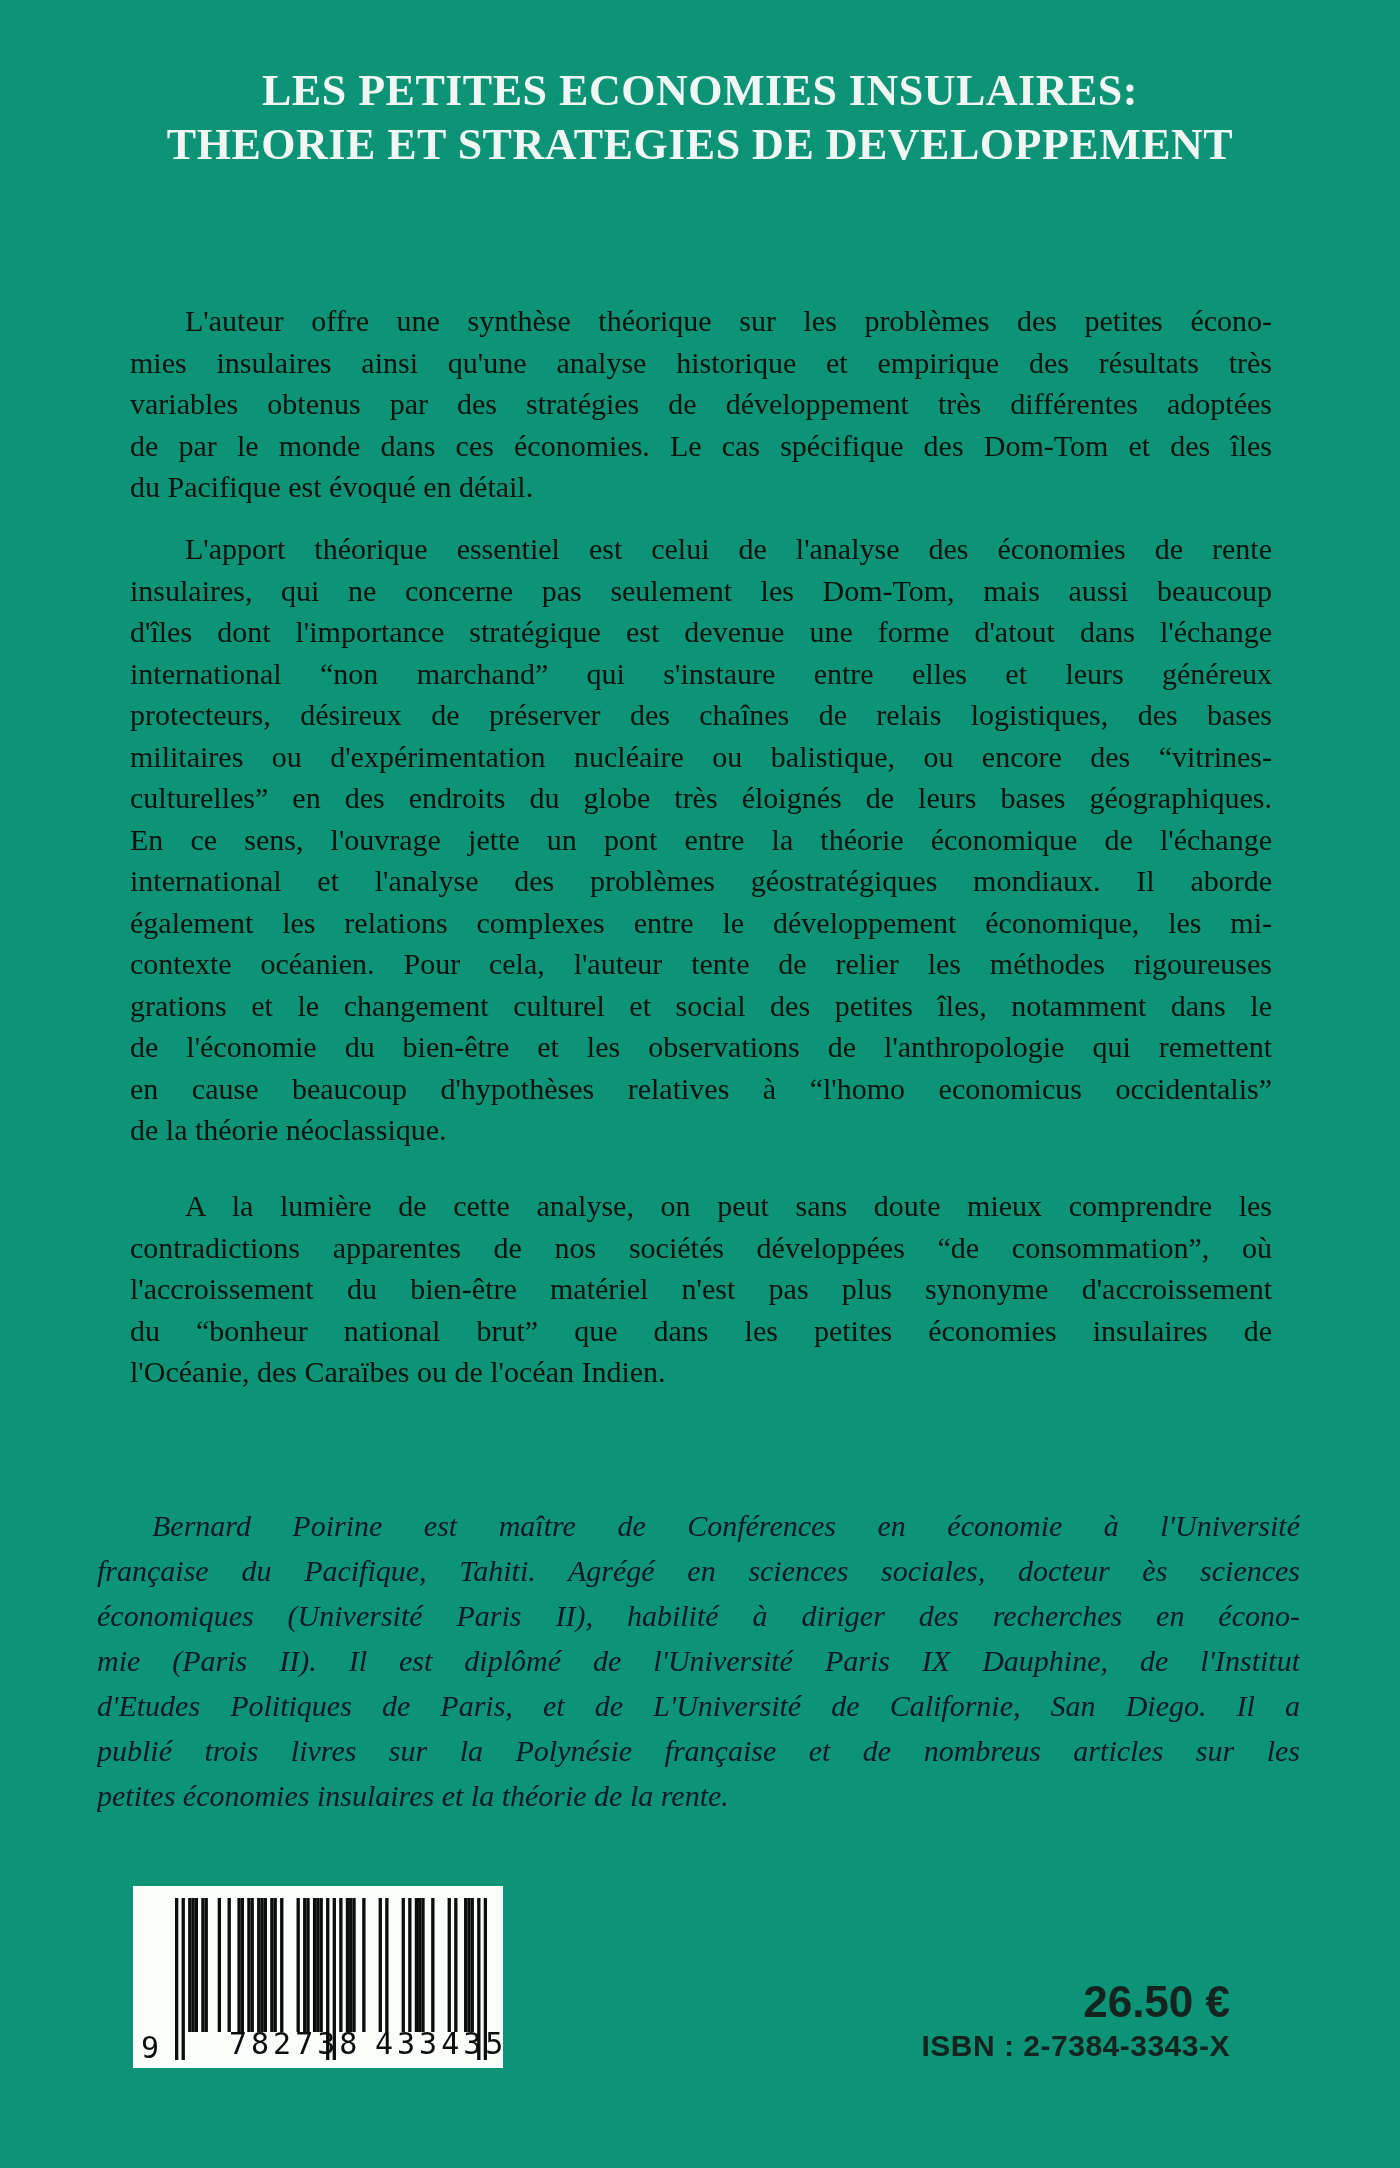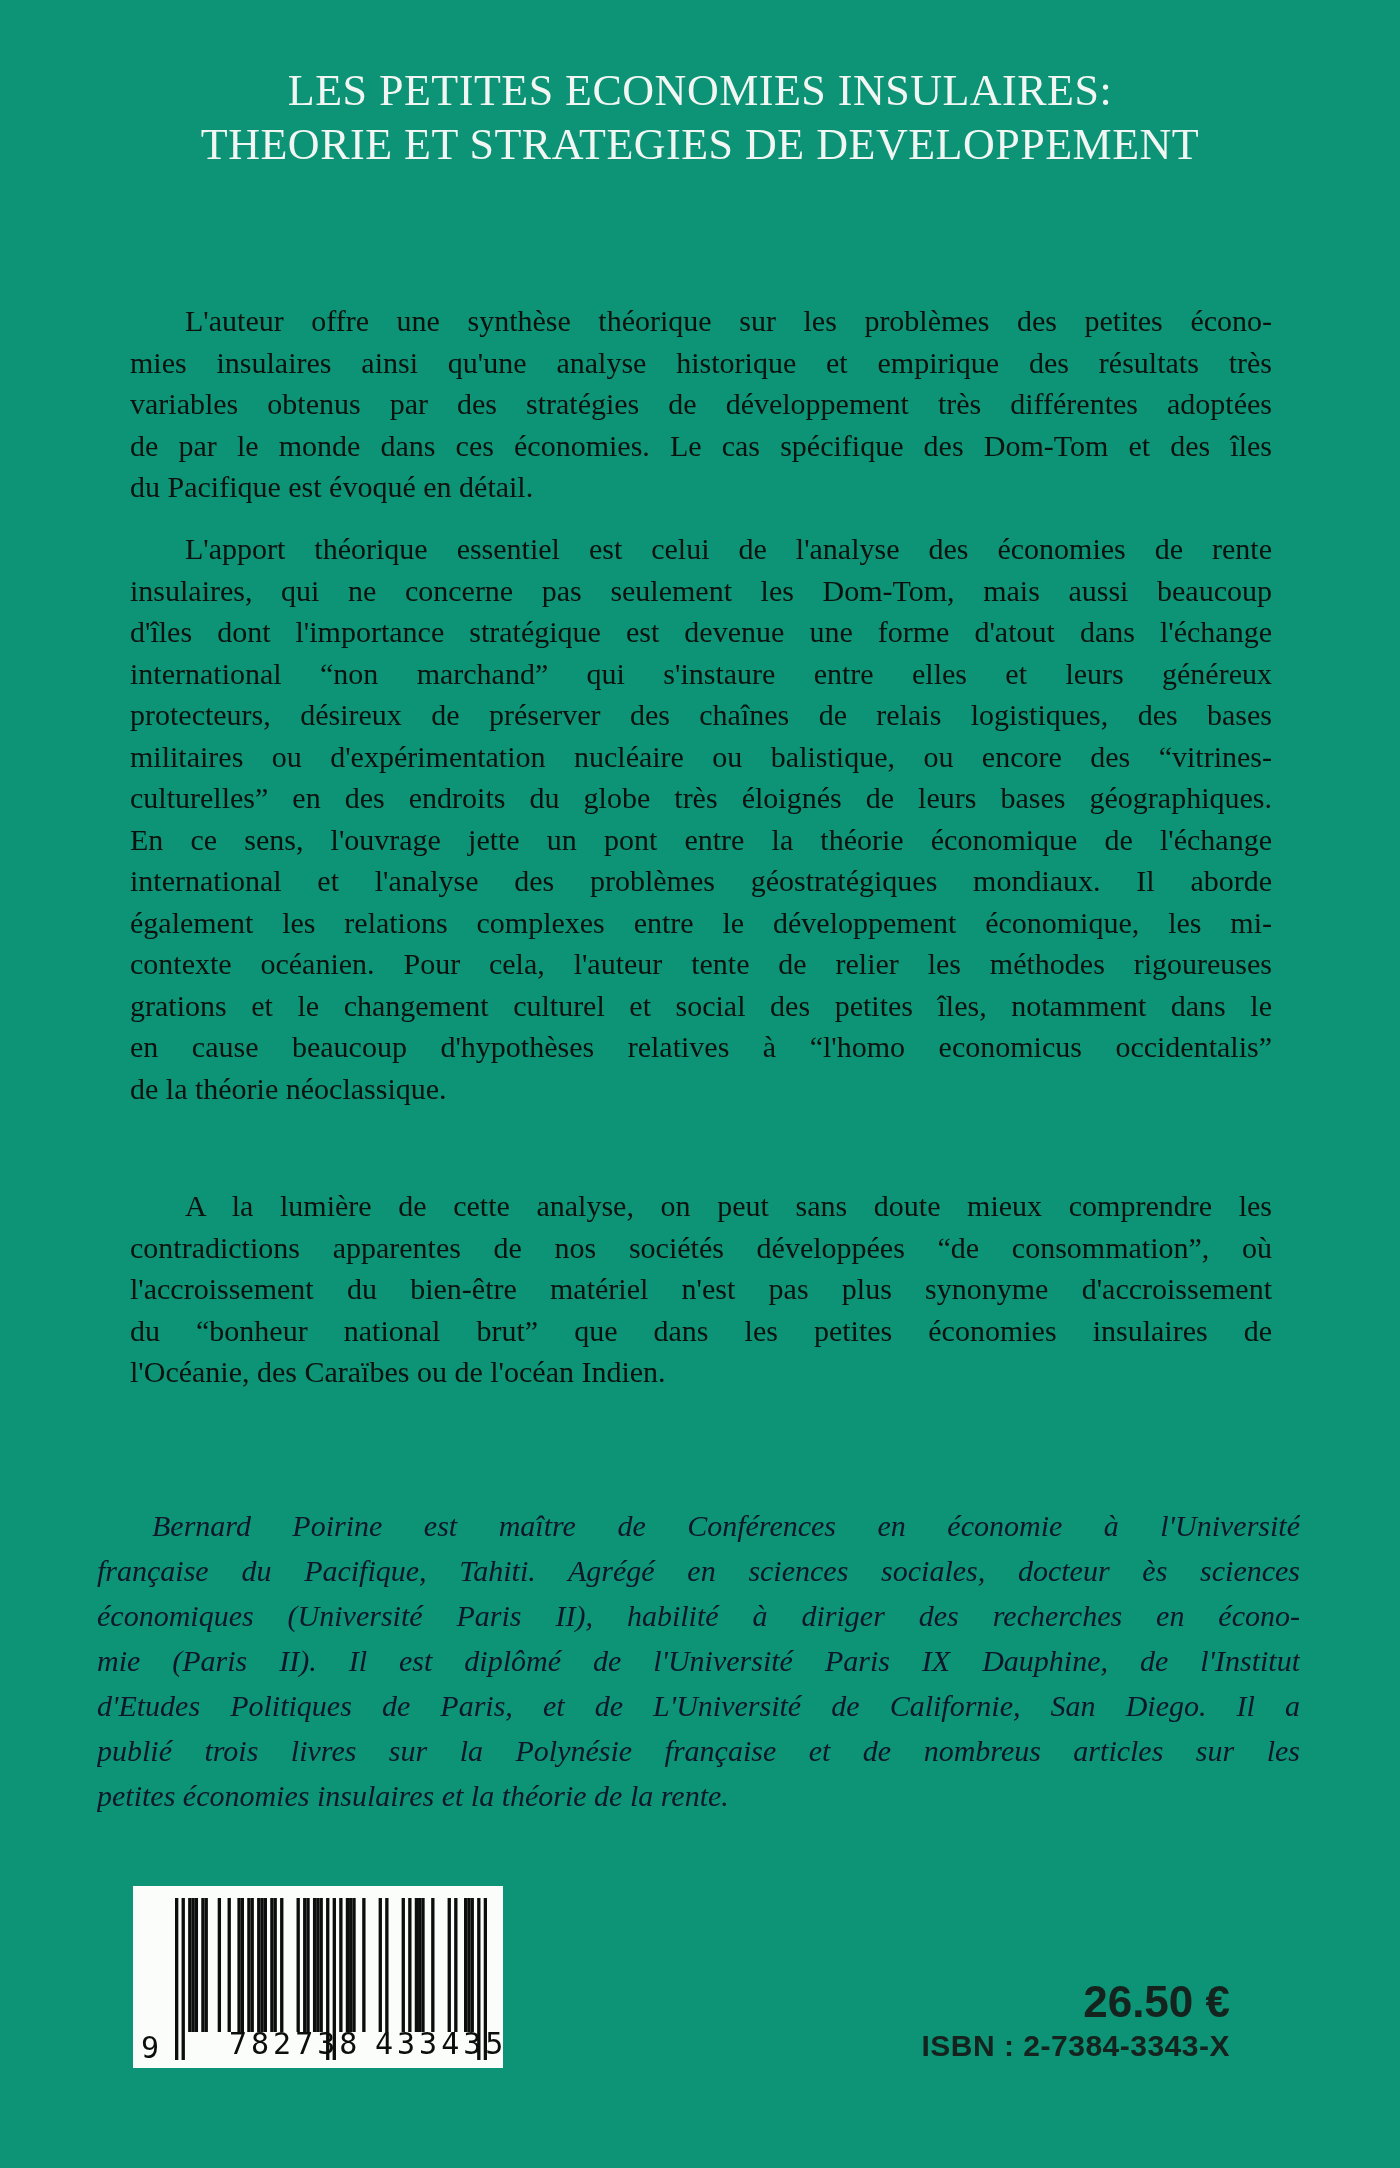--- a/index.html
+++ b/index.html
@@ -10,21 +10,21 @@
     overflow:hidden;
   }
   .cover{
     position:absolute;inset:0;
     background:#0d9376;
   }
   .title{
     position:absolute;top:64px;left:0;right:0;
     text-align:center;
     color:#f1f6f2;
-    font-weight:400;
+    font-weight:700;
     font-size:44px;line-height:54px;
     letter-spacing:0.5px;
     font-family:"Liberation Serif", serif;
   }
   .body-block{
     position:absolute;left:130px;right:128px;
     color:#0c120e;
     font-size:30px;line-height:41.5px;
   }
   .p1{top:300px;}
@@ -101,20 +101,21 @@
       <div class="tline">d'îles dont l'importance stratégique est devenue une forme d'atout dans l'échange</div>
       <div class="tline">international “non marchand” qui s'instaure entre elles et leurs généreux</div>
       <div class="tline">protecteurs, désireux de préserver des chaînes de relais logistiques, des bases</div>
       <div class="tline">militaires ou d'expérimentation nucléaire ou balistique, ou encore des “vitrines-</div>
       <div class="tline">culturelles” en des endroits du globe très éloignés de leurs bases géographiques.</div>
       <div class="tline">En ce sens, l'ouvrage jette un pont entre la théorie économique de l'échange</div>
       <div class="tline">international et l'analyse des problèmes géostratégiques mondiaux. Il aborde</div>
       <div class="tline">également les relations complexes entre le développement économique, les mi-</div>
       <div class="tline">contexte océanien. Pour cela, l'auteur tente de relier les méthodes rigoureuses</div>
       <div class="tline">grations et le changement culturel et social des petites îles, notamment dans le</div>
+      <div class="tline">de l'économie du bien-être et les observations de l'anthropologie qui remettent</div>
       <div class="tline">en cause beaucoup d'hypothèses relatives à “l'homo economicus occidentalis”</div>
       <div class="tline last">de la théorie néoclassique.</div>
     </div>
 
   <div class="body-block p3">
       <div class="tline first">A la lumière de cette analyse, on peut sans doute mieux comprendre les</div>
       <div class="tline">contradictions apparentes de nos sociétés développées “de consommation”, où</div>
       <div class="tline">l'accroissement du bien-être matériel n'est pas plus synonyme d'accroissement</div>
       <div class="tline">du “bonheur national brut” que dans les petites économies insulaires de</div>
       <div class="tline last">l'Océanie, des Caraïbes ou de l'océan Indien.</div>

